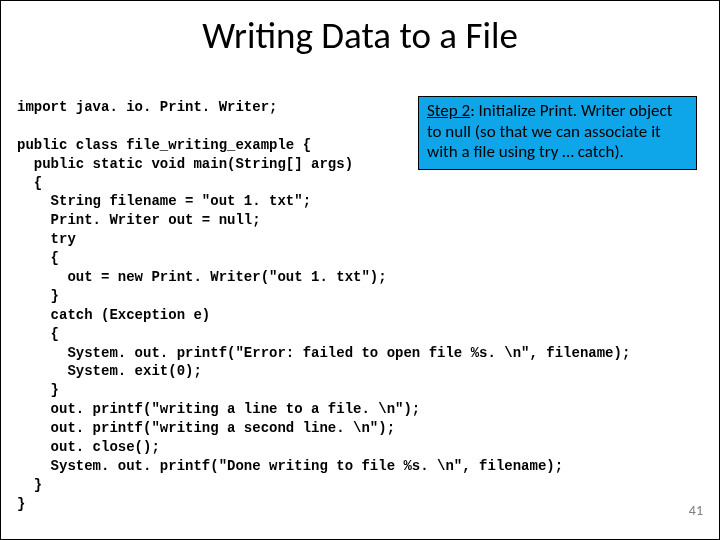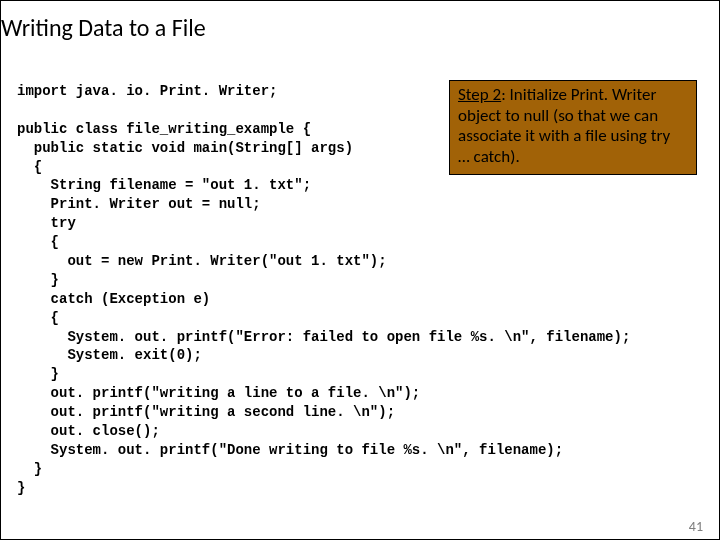--- a/index.html
+++ b/index.html
@@ -5,22 +5,22 @@
   * { margin: 0; padding: 0; box-sizing: border-box; }
   body {
     width: 720px;
     height: 540px;
     background: #fff;
     font-family: Calibri, Arial, sans-serif;
     position: relative;
     border: 1px solid #000;
   }
   .title {
-    text-align: left;
-    font-size: 24px;
+    text-align: center;
+    font-size: 37px;
     font-weight: 400;
     padding: 12px 0 12px 0;
     color: #000;
   }
   .body-area {
     position: relative;
     padding: 0 16px;
     margin-top: 28px;
   }
   .code {
@@ -28,33 +28,33 @@
     font-size: 14px;
     font-weight: bold;
     line-height: 1.35;
     white-space: pre;
     color: #000;
   }
   .callout {
     position: absolute;
     top: -2px;
     right: 22px;
-    width: 248px;
+    width: 279px;
     border: 1px solid #000;
     padding: 4px 16px 6px 8px;
     font-size: 17px;
     line-height: 1.22;
-    background: #a16207;
+    background: #0ea5e9;
     color: #000;
   }
   .callout u { text-decoration: underline; }
   .slide-num {
     position: absolute;
     right: 16px;
-    bottom: 4px;
+    bottom: 20px;
     font-size: 14px;
     color: #7f7f7f;
   }
 </style>
 </head>
 <body>
 
 <div class="title">Writing Data to a File</div>
 
 <div class="body-area">

